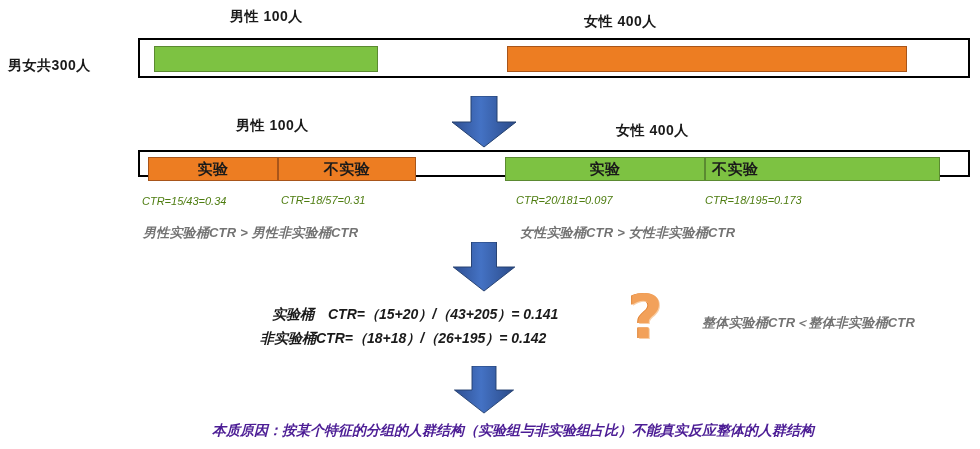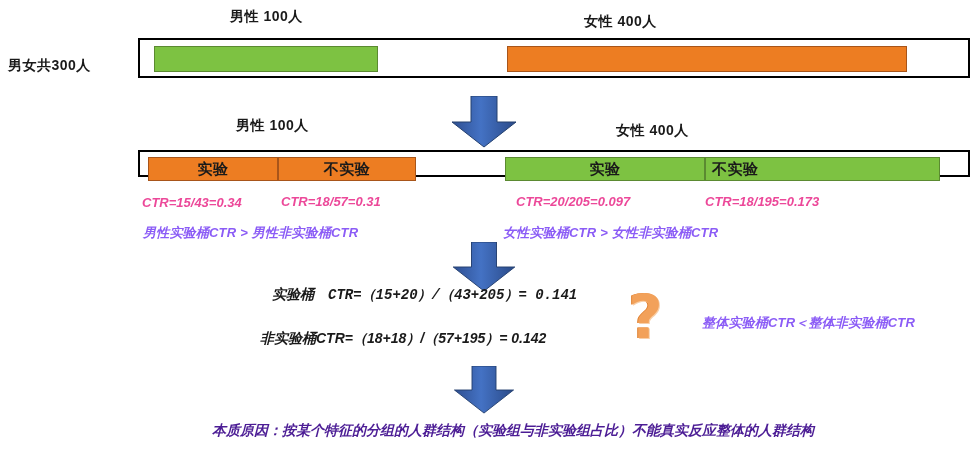--- a/index.html
+++ b/index.html
@@ -19,31 +19,31 @@
 
   
   .cn-label {
     font-size: 14px;
     font-weight: 600;
     color: #1a1a1a;
     white-space: nowrap;
     letter-spacing: 0.5px;
   }
   .ctr-text {
-    font-size: 13px;
-    font-style: italic;
-    font-weight: 700;
-    color: #ec4899;
+    font-size: 11px;
+    font-style: italic;
+    font-weight: 400;
+    color: #4d7c0f;
     white-space: nowrap;
   }
   .red-text {
     font-size: 13px;
     font-style: italic;
     font-weight: 700;
-    color: #8b5cf6;
+    color: #737373;
     white-space: nowrap;
     letter-spacing: 0.2px;
   }
   .calc-text {
     font-size: 14px;
     font-style: italic;
     font-weight: 600;
     color: #1a1a1a;
     white-space: nowrap;
   }
@@ -150,41 +150,41 @@
       <span class="seg-label">实验</span>
     </div>
     <div class="seg seg-green" style="width:235px; height:24px; justify-content:flex-start; padding-left:6px;">
       <span class="seg-label">不实验</span>
     </div>
   </div>
 </div>
 
 <div class="abs ctr-text" style="left:142px; top:195px;">CTR=15/43=0.34</div>
 <div class="abs ctr-text" style="left:281px; top:194px;">CTR=18/57=0.31</div>
-<div class="abs ctr-text" style="left:516px; top:194px;">CTR=20/205=0.097</div>
+<div class="abs ctr-text" style="left:516px; top:194px;">CTR=20/181=0.097</div>
 <div class="abs ctr-text" style="left:705px; top:194px;">CTR=18/195=0.173</div>
 
 <div class="abs red-text" style="left:143px; top:224px;">男性实验桶CTR  &gt;  男性非实验桶CTR</div>
-<div class="abs red-text" style="left:503px; top:224px;">女性实验桶CTR  &gt;  女性非实验桶CTR</div>
+<div class="abs red-text" style="left:520px; top:224px;">女性实验桶CTR  &gt;  女性非实验桶CTR</div>
 
 <div class="abs" style="left:448px; top:242px;">
   <svg class="arrow-blue" width="72" height="50" viewBox="0 0 72 52" aria-hidden="true">
     <defs>
       <linearGradient id="ag2" x1="0" y1="0" x2="1" y2="0">
         <stop offset="0%" stop-color="#2e4f91"></stop>
         <stop offset="45%" stop-color="#4472c4"></stop>
         <stop offset="100%" stop-color="#2a4a88"></stop>
       </linearGradient>
     </defs>
     <polygon points="23,0 49,0 49,26 68,26 36,51 4,26 23,26" fill="url(#ag2)" stroke="#24406f" stroke-width="1"></polygon>
   </svg>
 </div>
 
-<div class="abs calc-text" style="left:272px; top:286px;font-family:Liberation Mono, monospace;">实验桶　CTR=（15+20）/（43+205）= 0.141</div>
-<div class="abs calc-text" style="left:260px; top:330px;">非实验桶CTR=（18+18）/（57+195）= 0.142</div>
+<div class="abs calc-text" style="left:272px; top:306px;">实验桶　CTR=（15+20）/（43+205）= 0.141</div>
+<div class="abs calc-text" style="left:260px; top:330px;">非实验桶CTR=（18+18）/（26+195）= 0.142</div>
 
 <div class="abs qmark" style="left:628px; top:287px;">?</div>
 <div class="abs red-text" style="left:702px; top:314px;">整体实验桶CTR＜整体非实验桶CTR</div>
 
 <div class="abs" style="left:448px; top:366px;">
   <svg class="arrow-blue" width="72" height="48" viewBox="0 0 72 52" aria-hidden="true">
     <defs>
       <linearGradient id="ag3" x1="0" y1="0" x2="1" y2="0">
         <stop offset="0%" stop-color="#2e4f91"></stop>
         <stop offset="45%" stop-color="#4472c4"></stop>

